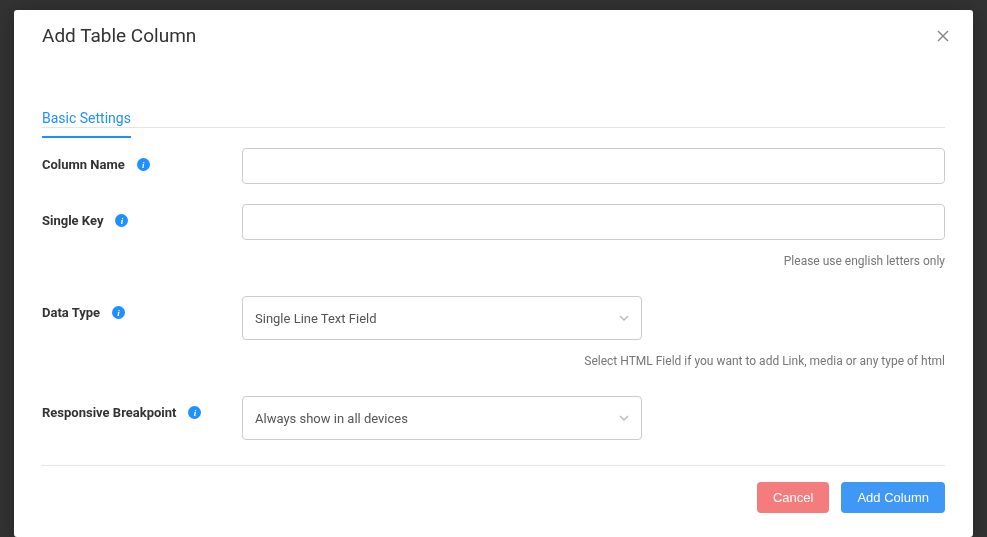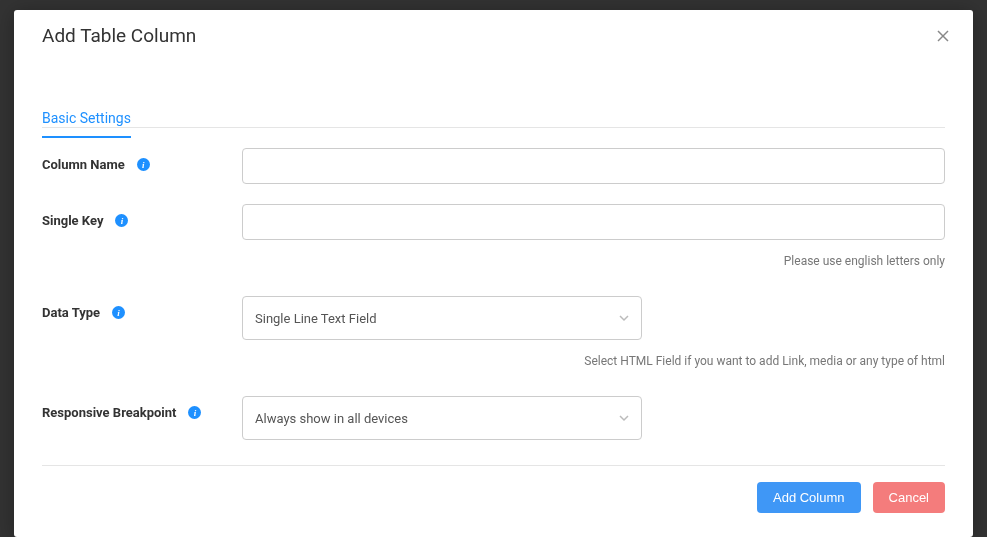--- a/index.html
+++ b/index.html
@@ -263,16 +263,16 @@
             <svg viewBox="0 0 10 10">
                 <polyline points="1,3 5,7 9,3"></polyline>
               </svg>
           </span>
         </div>
       </div>
     </div>
   </div>
 
   <div class="modal-footer">
+    <button class="btn btn-cancel">Cancel</button>
     <button class="btn btn-primary">Add Column</button>
-    <button class="btn btn-cancel">Cancel</button>
   </div>
 </div>
 
 </body></html>

